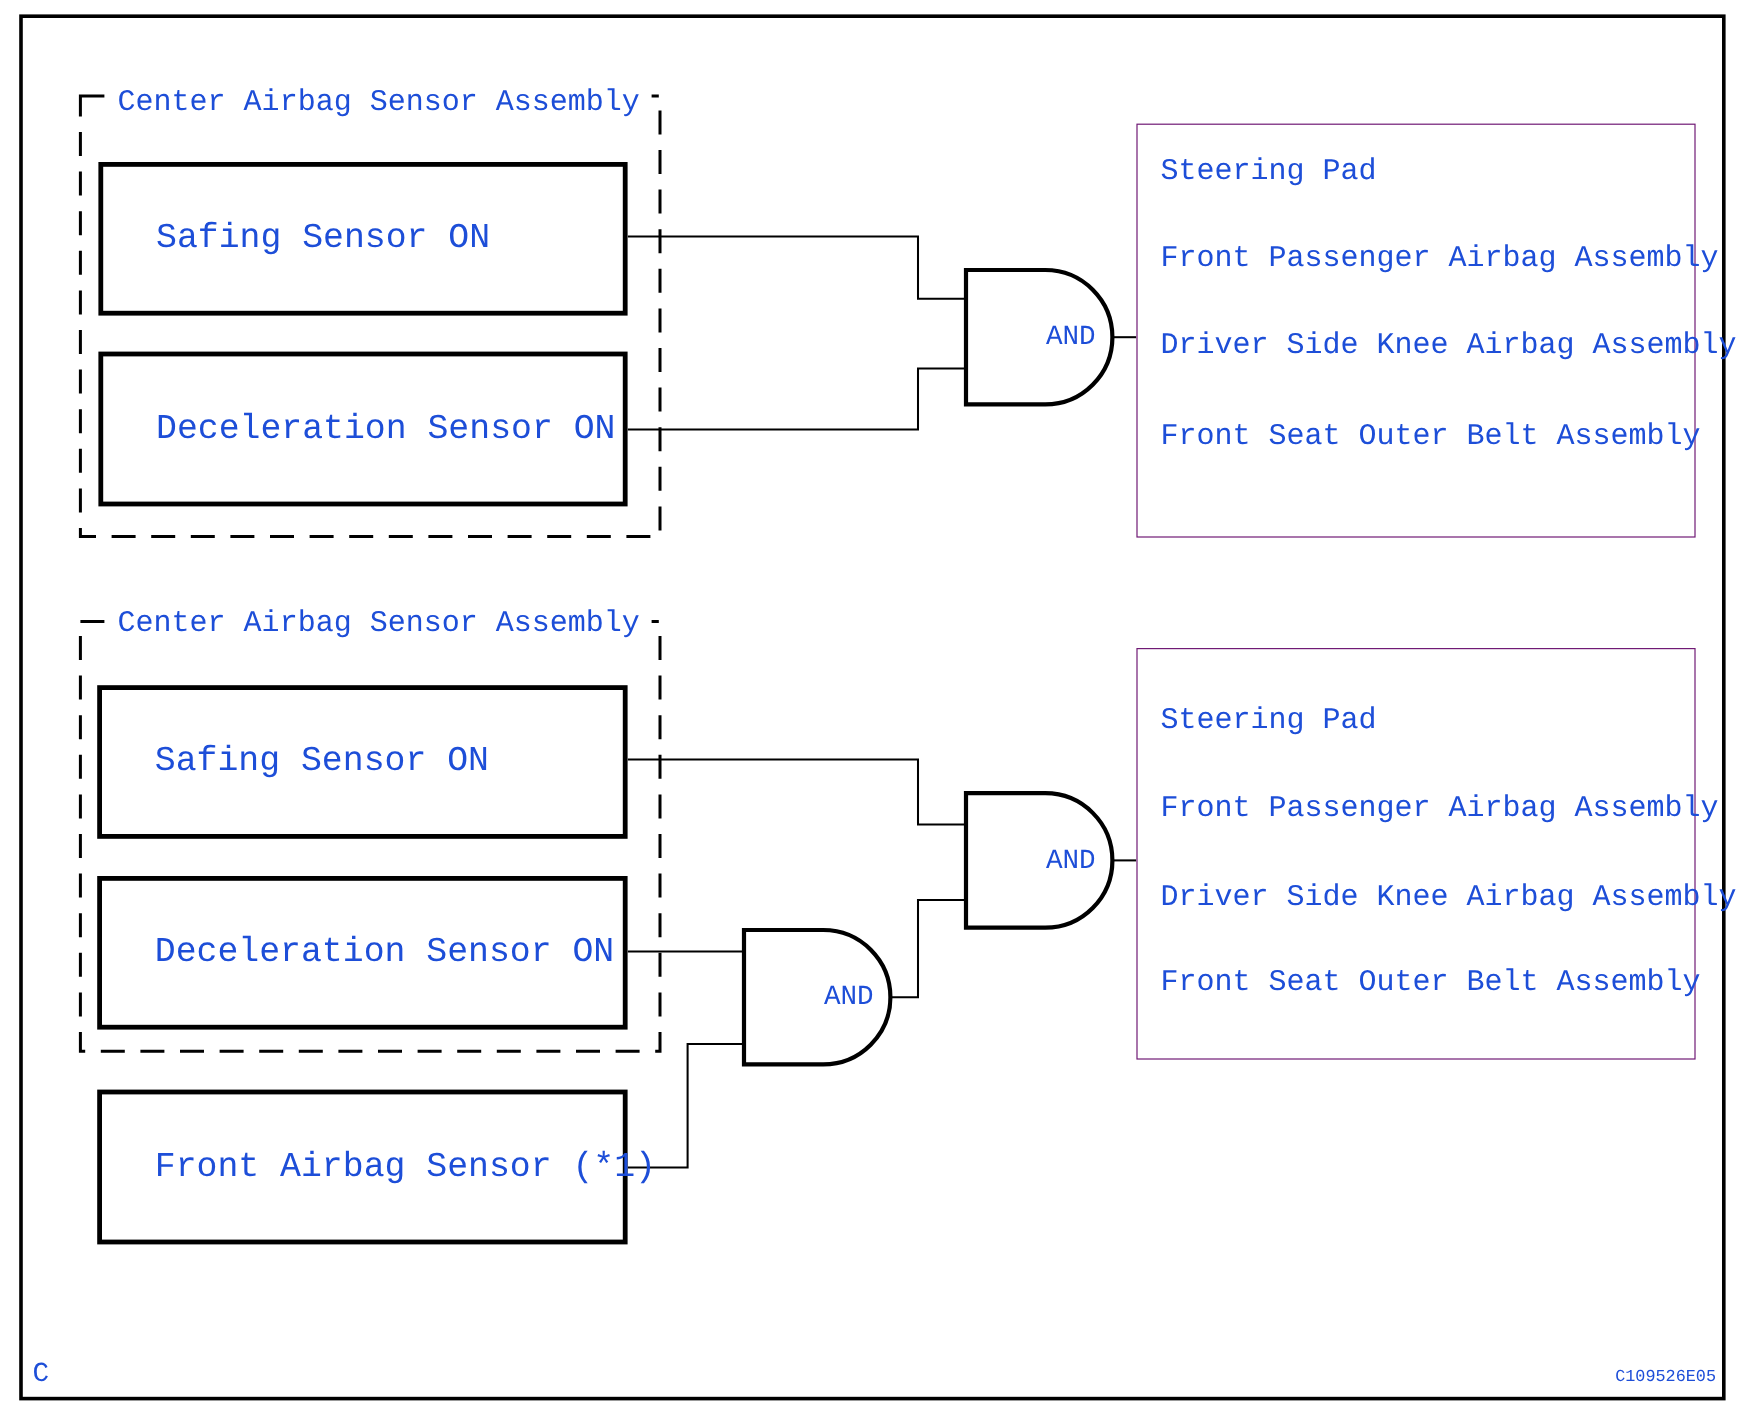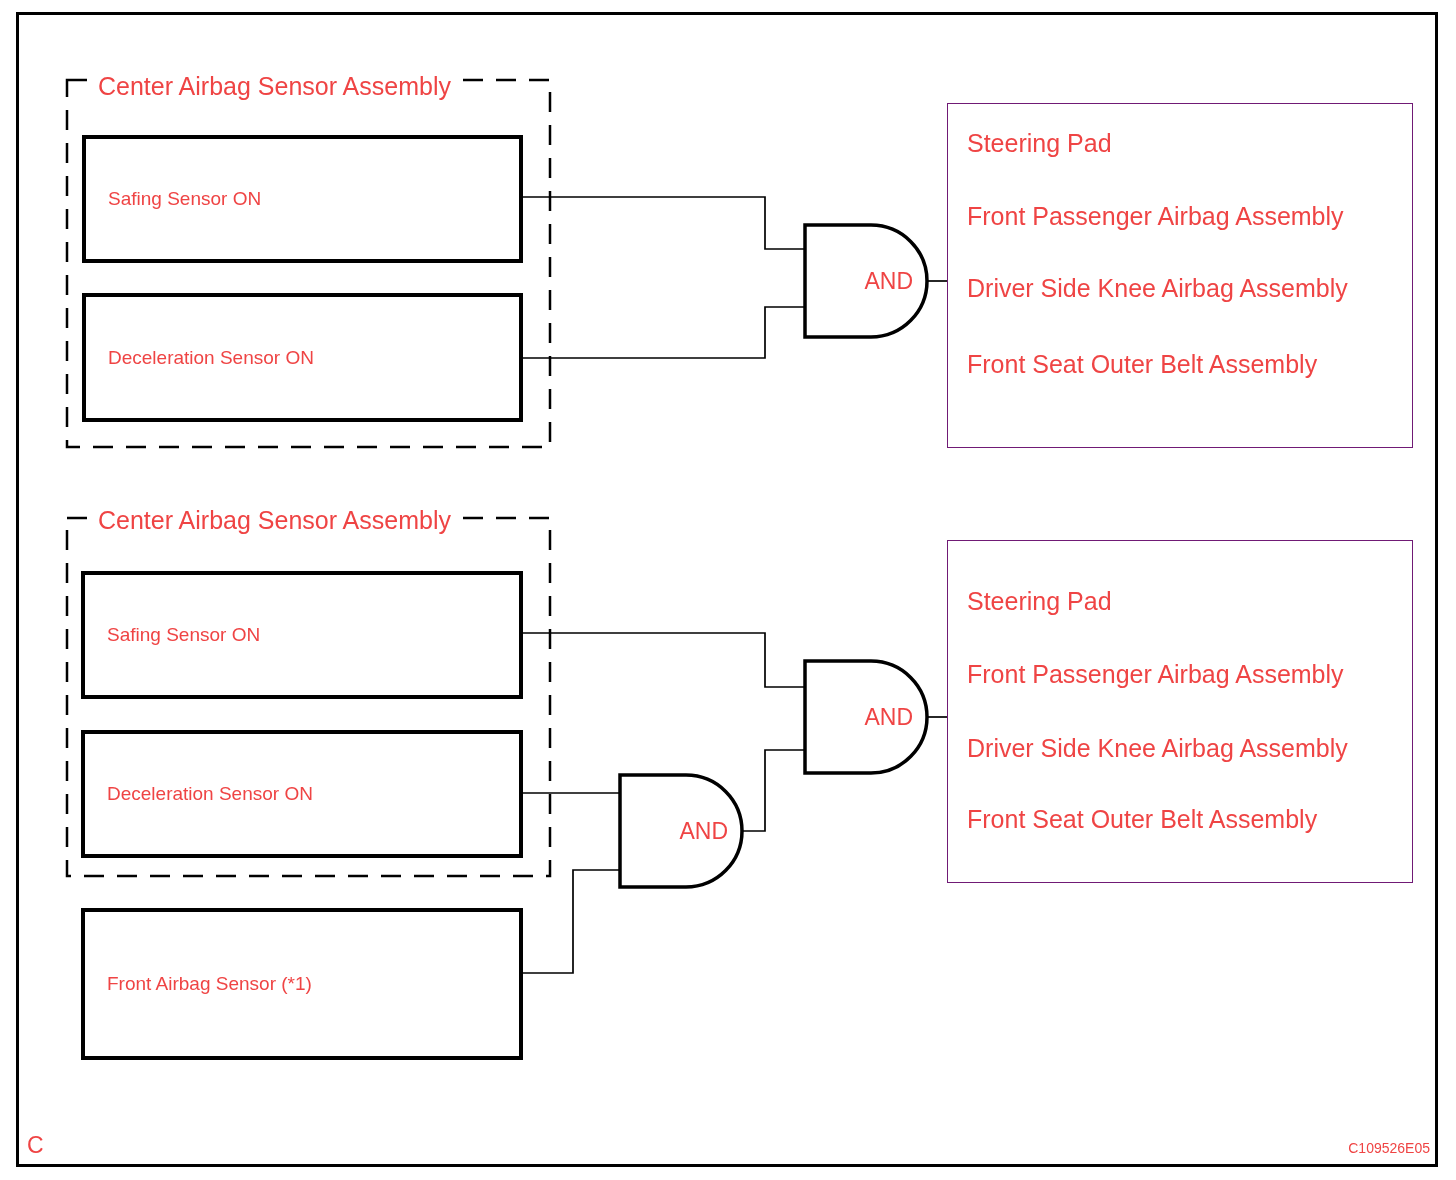--- a/index.html
+++ b/index.html
@@ -5,22 +5,22 @@
   html, body {
     margin: 0;
     padding: 0;
     background: #ffffff;
   }
   .canvas {
     position: relative;
     width: 1456px;
     height: 1180px;
     background: #ffffff;
-    color: #ef4444;
-    font-family: Liberation Sans, sans-serif;
+    color: #1d4ed8;
+    font-family: Liberation Mono, monospace;
     overflow: hidden;
   }
   .frame {
     position: absolute;
     left: 16px;
     top: 12px;
     width: 1422px;
     height: 1155px;
     border: 3px solid #000;
     box-sizing: border-box;
@@ -43,30 +43,30 @@
   #t1 { left: 88px; top: 72px; }
   #t2 { left: 88px; top: 506px; }
 
   .sensor-box {
     position: absolute;
     box-sizing: border-box;
     border: 4px solid #000;
     background: #ffffff;
     display: flex;
     align-items: center;
-    padding-left: 22px;
-    font-size: 19px;
+    padding-left: 44px;
+    font-size: 29px;
     line-height: 28px;
     white-space: nowrap;
   }
   #s1-safing { left: 82px; top: 135px; width: 441px; height: 128px; }
   #s1-decel  { left: 82px; top: 293px; width: 441px; height: 129px; }
   #s2-safing { left: 81px; top: 571px; width: 442px; height: 128px; }
   #s2-decel  { left: 81px; top: 730px; width: 442px; height: 128px; }
-  #s2-front  { left: 81px; top: 908px; width: 442px; height: 152px; }
+  #s2-front  { left: 81px; top: 908px; width: 442px; height: 129px; }
 
   .outbox {
     position: absolute;
     box-sizing: border-box;
     border: 1px solid #701a75;
     background: #ffffff;
     font-size: 25px;
   }
   #ob1 { left: 947px; top: 103px; width: 466px; height: 345px; }
   #ob2 { left: 947px; top: 540px; width: 466px; height: 343px; }

